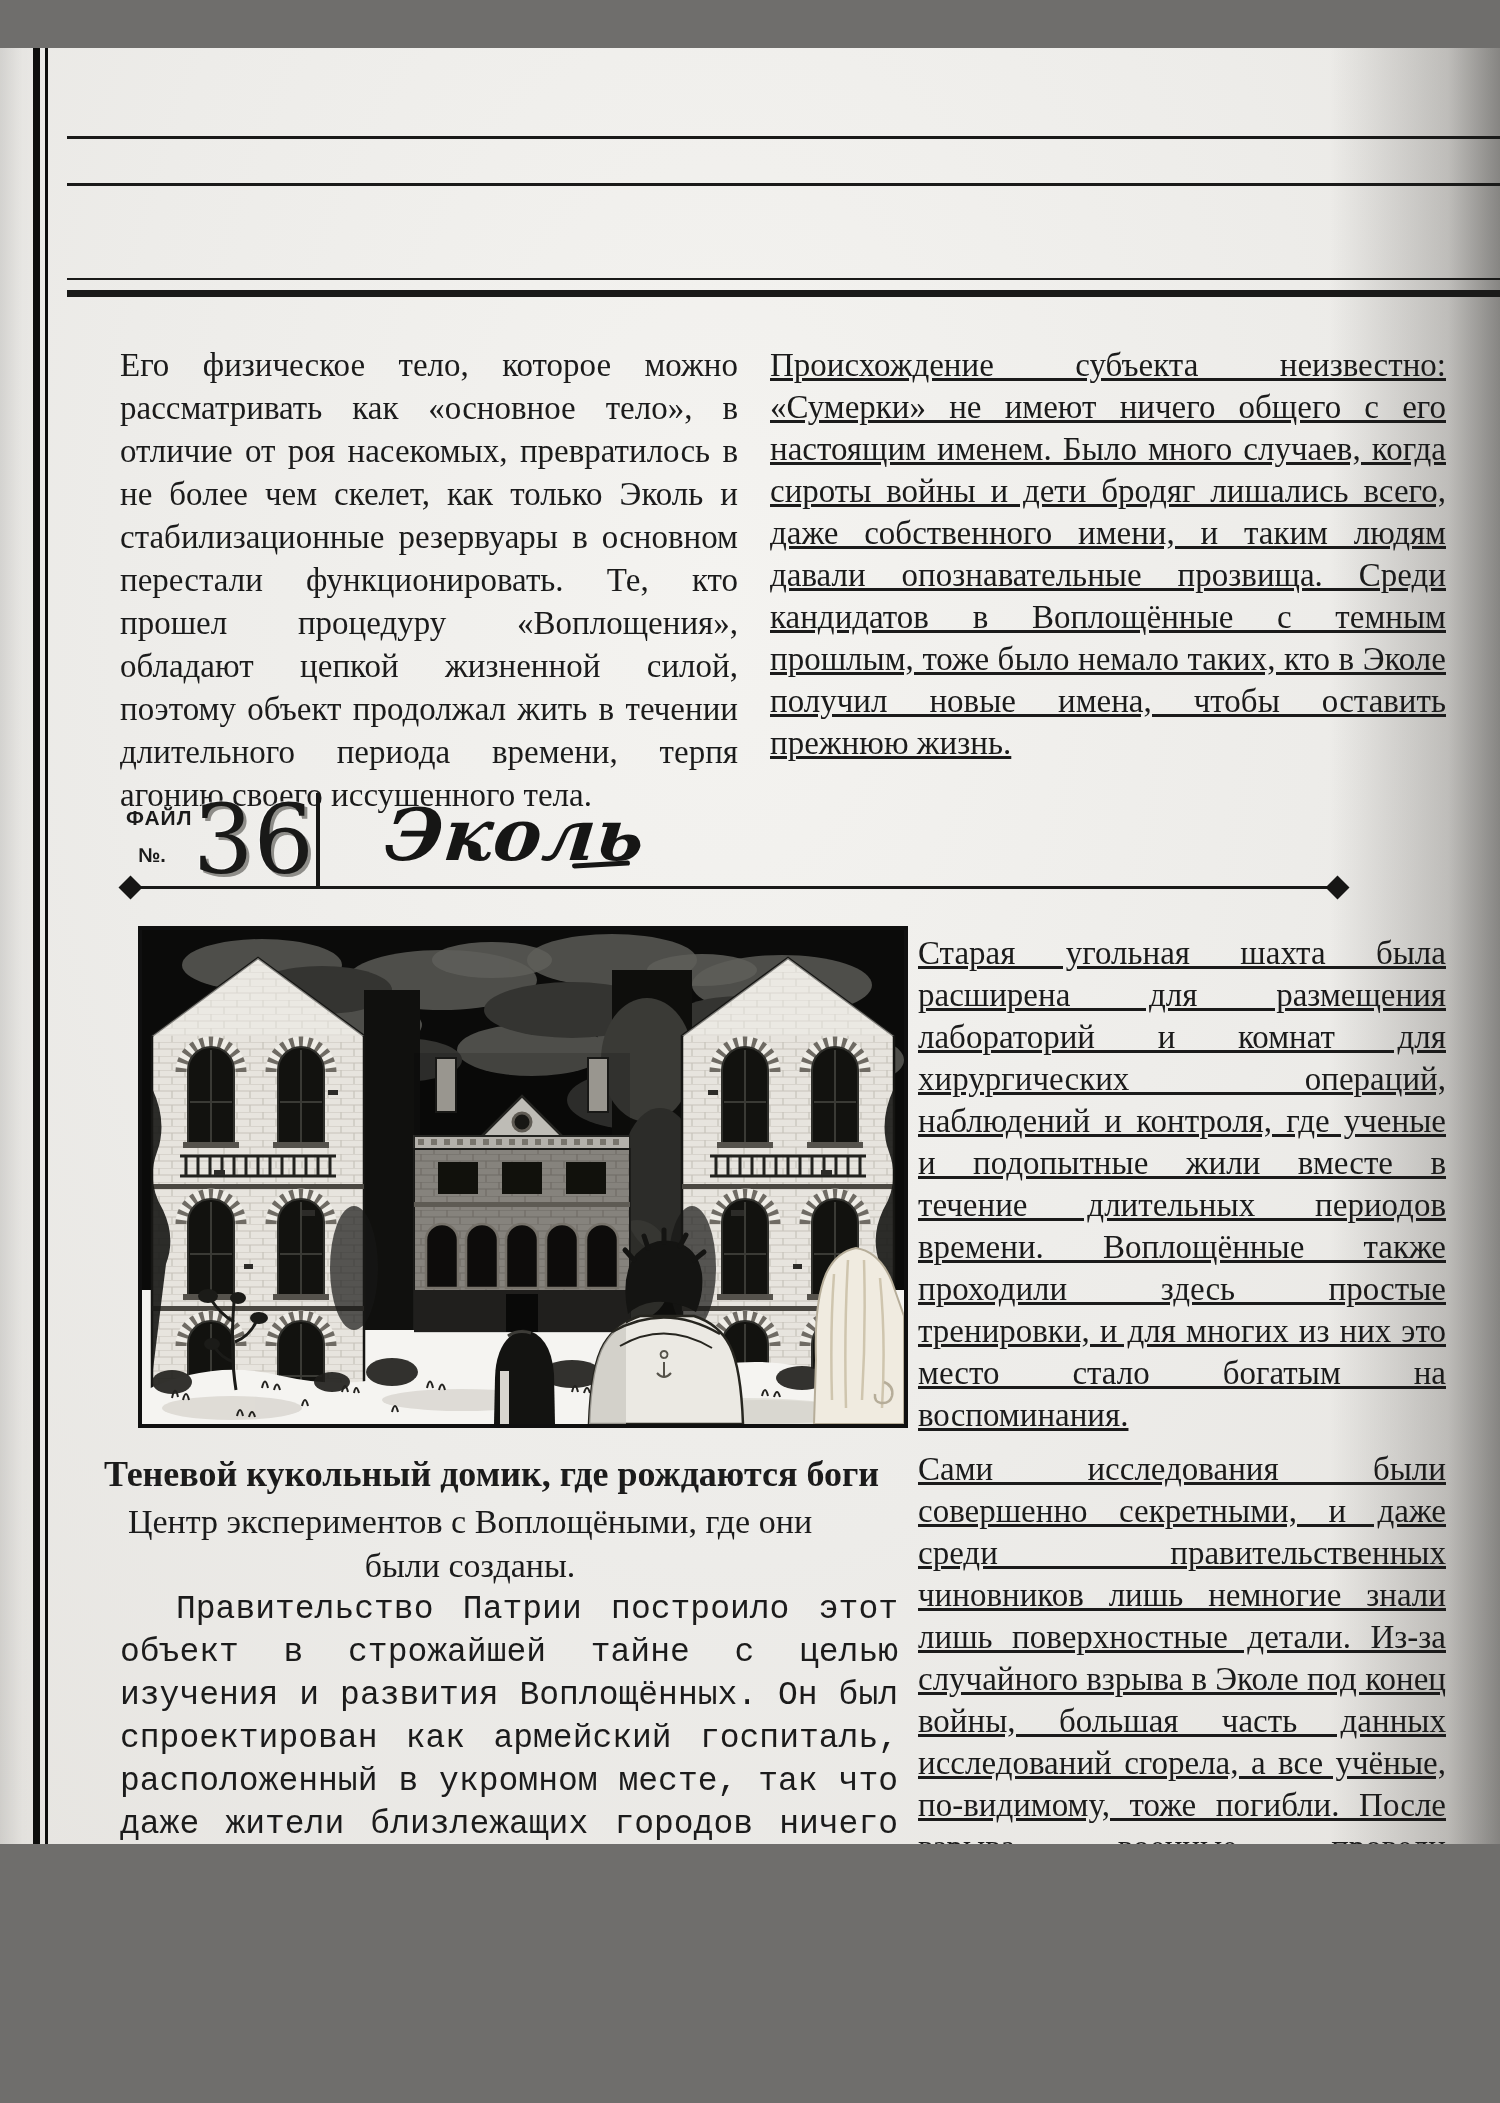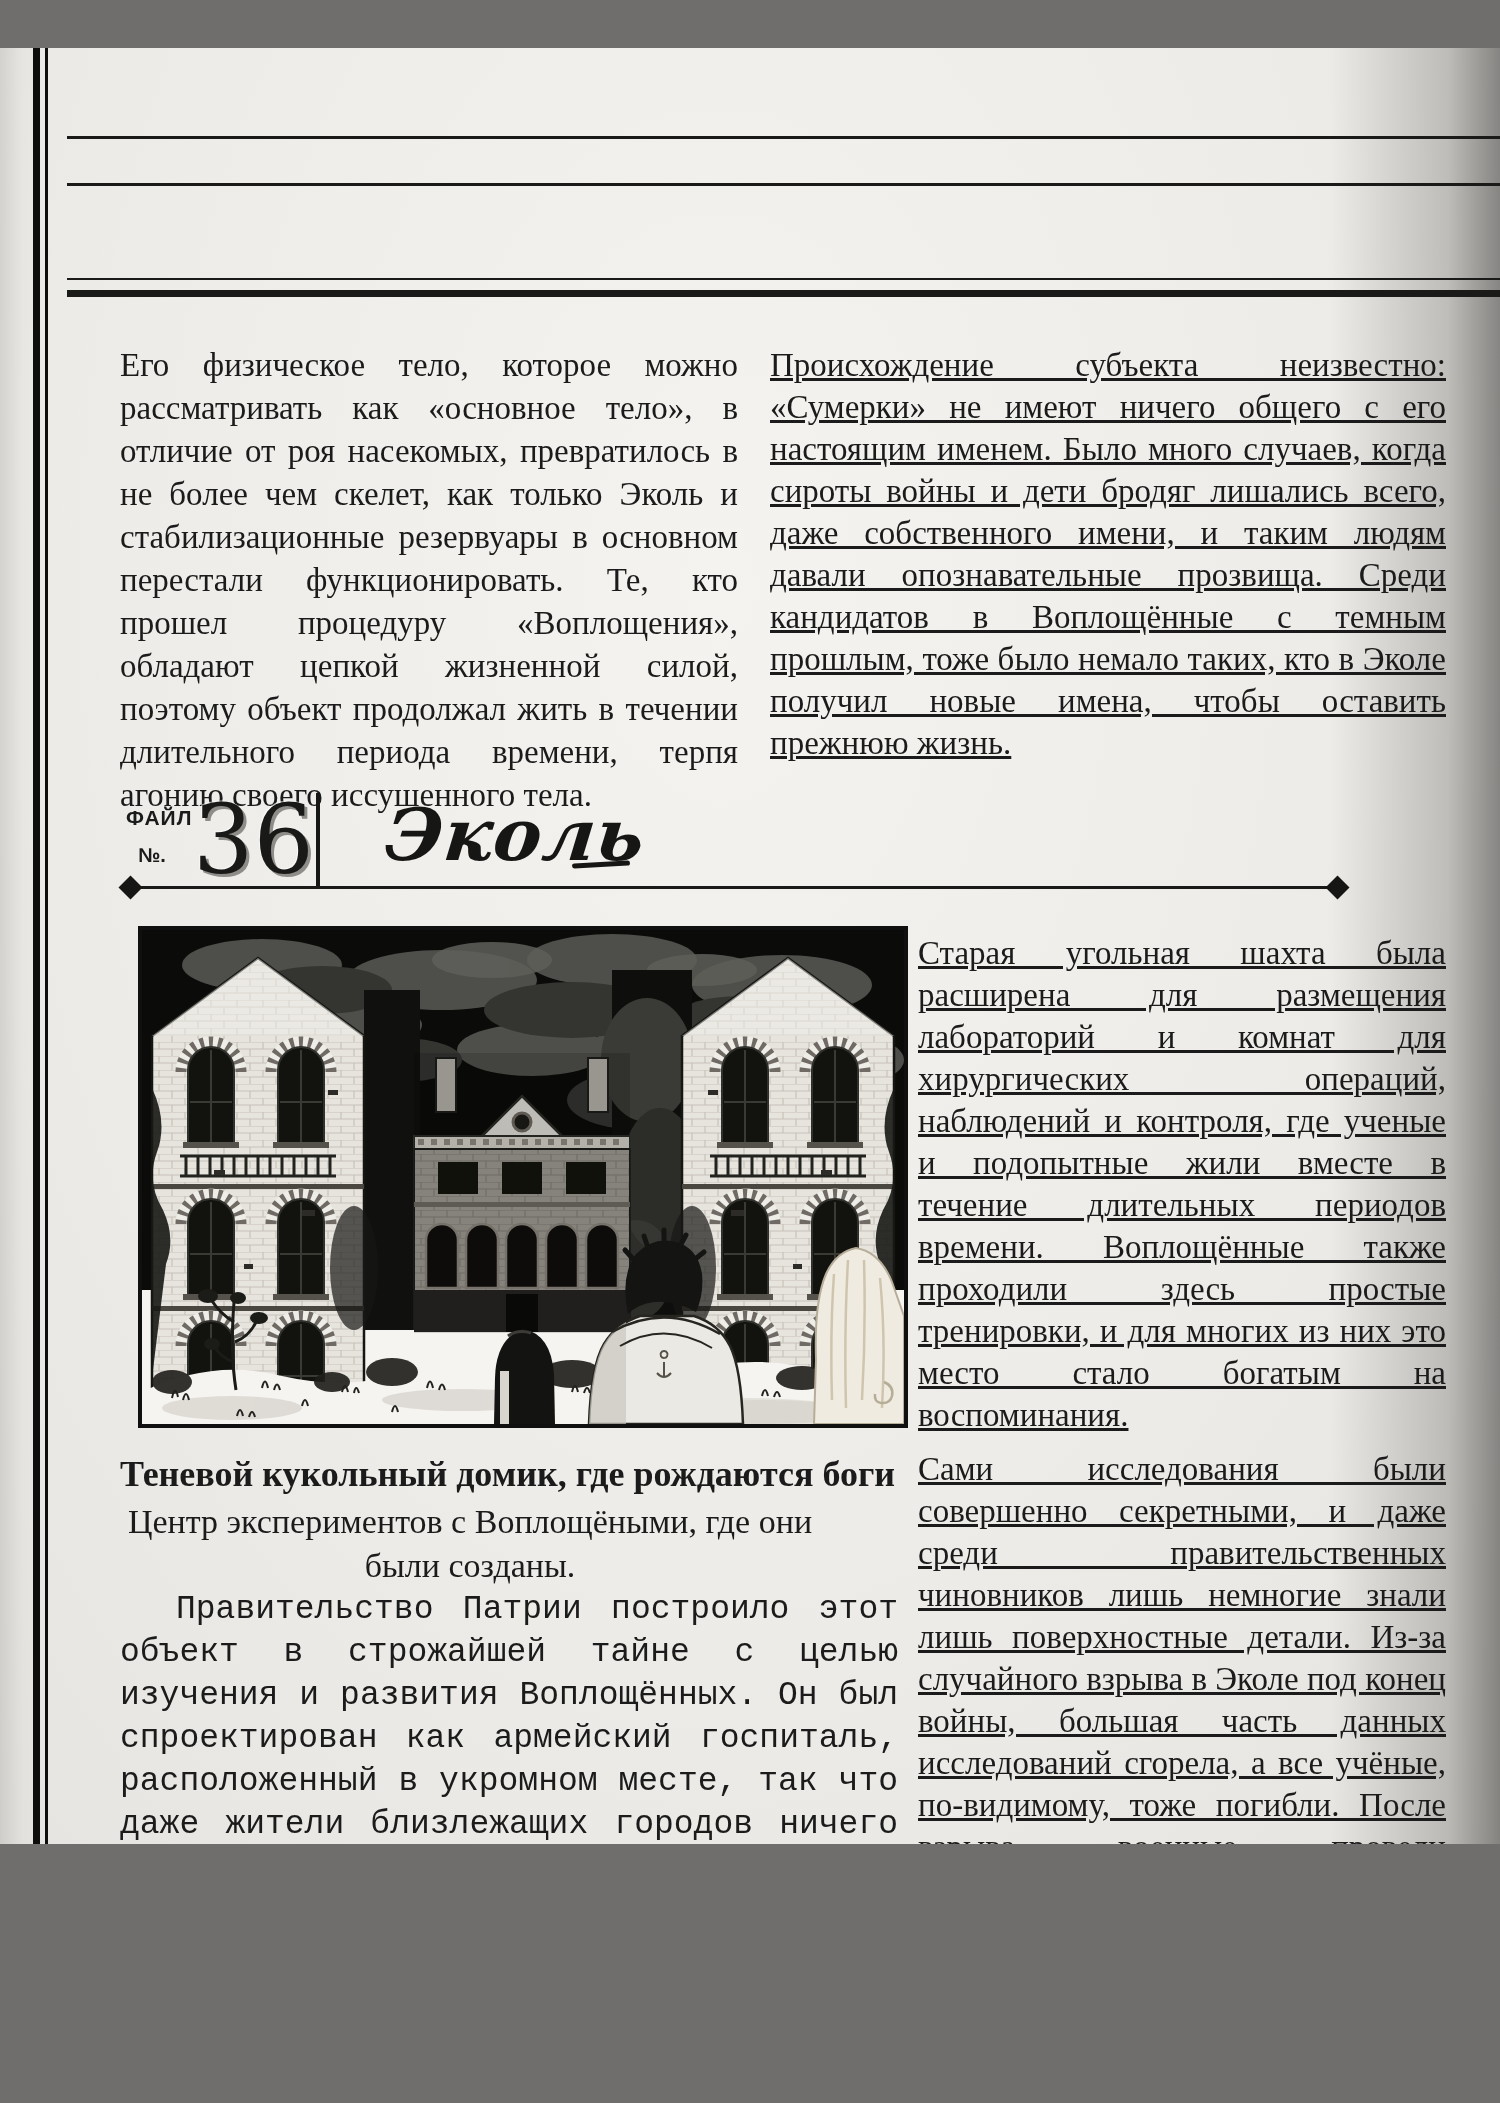--- a/index.html
+++ b/index.html
@@ -242,21 +242,21 @@
       </g>
 
       <g>
         <path d="M672,494 L674,430 Q672,372 684,344 Q694,322 714,318 Q738,322 750,352 L762,386 L762,494 Z" fill="#f0ebe0" stroke="#b6ad99" stroke-width="2"></path>
         <path d="M692,344 Q688,400 690,470 M706,330 Q702,400 704,478 M722,330 Q724,400 720,470 M738,348 Q744,410 740,478" stroke="#cfc5ae" stroke-width="2.5" fill="none"></path>
         <path d="M742,452 q10,4 8,14 q-2,8 -11,7 q-7,-1 -6,-9" fill="none" stroke="#b6ad99" stroke-width="2.5"></path>
       </g>
     </svg>
   </figure>
 
-  <div class="abs cap-title" style="left:120px;top:1404px;width:820px;">Теневой кукольный домик, где рождаются боги</div>
+  <div class="abs cap-title" style="left:104px;top:1404px;width:820px;">Теневой кукольный домик, где рождаются боги</div>
   <div class="abs cap-sub" style="left:120px;top:1452px;width:700px;">Центр экспериментов с Воплощёными, где они были созданы.</div>
 
   <div class="abs para indent" style="left:120px;top:1540px;width:778px;">Правительство Патрии построило этот объект в строжайшей тайне с целью изучения и развития Воплощённых. Он был спроектирован как армейский госпиталь, расположенный в укромном месте, так что даже жители близлежащих городов ничего не заподозрили. Над землей в здании располагались кабинеты врачей и больничные палаты, которые на самом деле были временными казармами для Воплощённых. Основная часть исследовательского центра находилась в шахте, вырытой в горе, возвышающейся за внешним зданием.</div>
 
   <div class="abs brcol" style="left:918px;top:884px;width:528px;">
     <p class="para-tight">Старая угольная шахта была расширена для размещения лабораторий и комнат для хирургических операций, наблюдений и контроля, где ученые и подопытные жили вместе в течение длительных периодов времени. Воплощённые также проходили здесь простые тренировки, и для многих из них это место стало богатым на воспоминания.</p>
     <p class="para-tight">Сами исследования были совершенно секретными, и даже среди правительственных чиновников лишь немногие знали лишь поверхностные детали. Из-за случайного взрыва в Эколе под конец войны, большая часть данных исследований сгорела, а все учёные, по-видимому, тоже погибли. После взрыва, военные провели расследование, но ничего ценного не нашли, и объект был закрыт навсегда. Секретность в Эколь была превыше всего, а средства связи с внешним миром, даже в случае пожара были ограничены, поэтому его не обнаружили своевременно. В ходе расследования были обнаружены слабые, но явные следы злоумышленников, которые появились после инцидента.</p>
   </div>
 
 </div>

